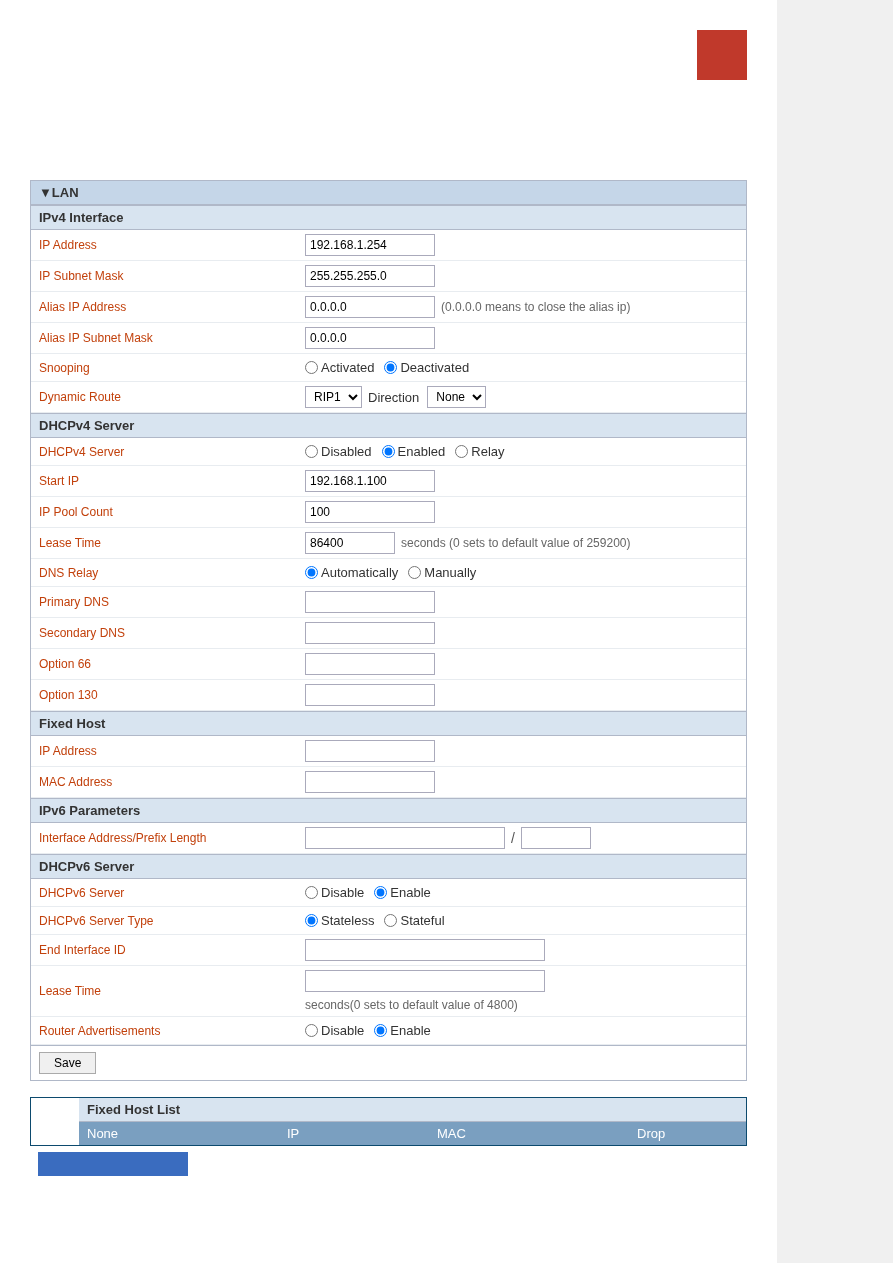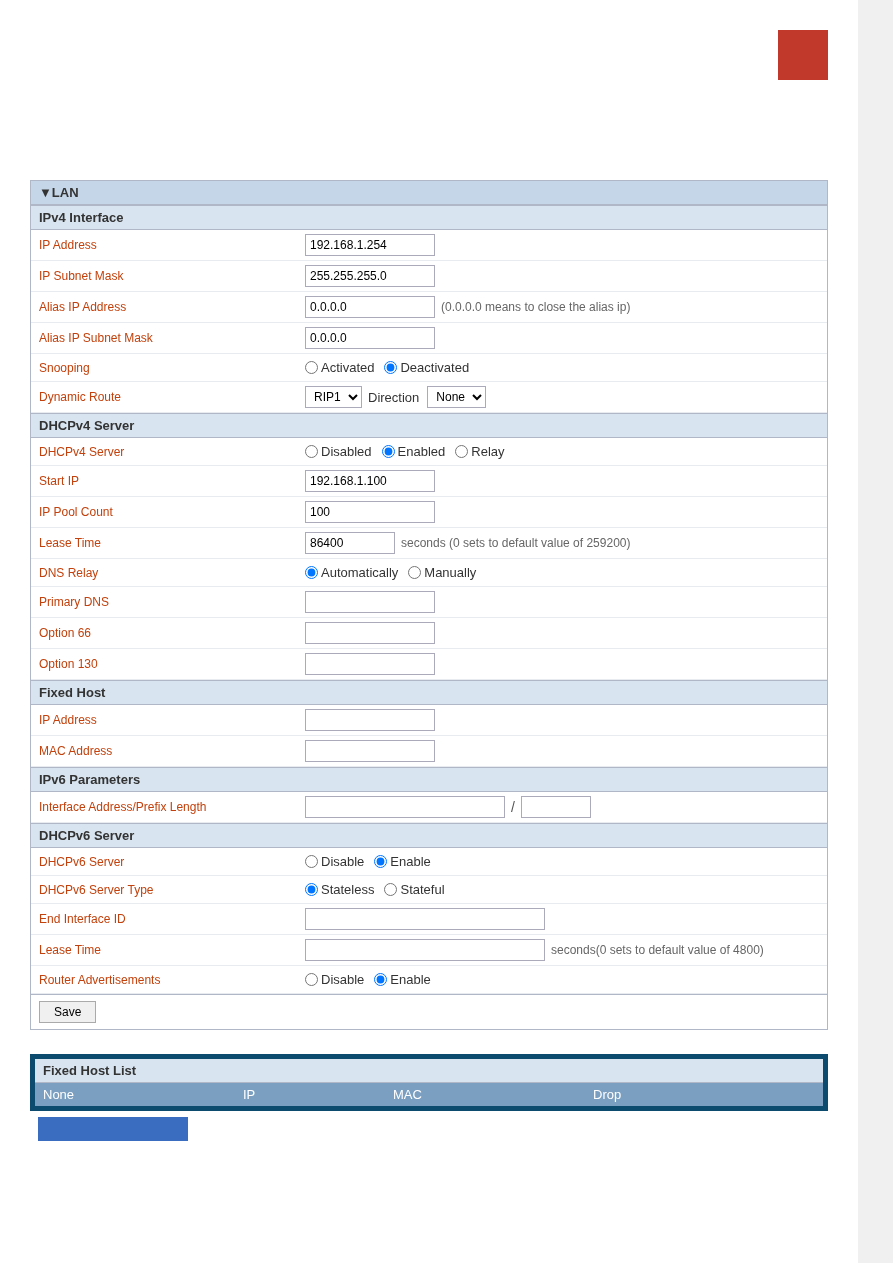--- a/index.html
+++ b/index.html
@@ -3,21 +3,21 @@
   <meta charset="utf-8">
   <style>
     * { box-sizing: border-box; margin: 0; padding: 0; }
     body {
       font-family: Arial, sans-serif;
       font-size: 13px;
       background: #f0f0f0;
       color: #333;
     }
     .page-wrapper {
-      width: 858px;
+      width: 777px;
       min-height: 1263px;
       background: #fff;
       position: relative;
       padding: 20px 30px;
     }
     .red-box {
       position: absolute;
       top: 30px;
       right: 30px;
       width: 50px;
@@ -109,22 +109,23 @@
       border-top: 1px solid #b0b8c8;
     }
     .save-btn {
       padding: 3px 14px;
       background: #f0f0f0;
       border: 1px solid #aaa;
       font-size: 12px;
       cursor: pointer;
     }
     .fixed-host-section {
-      margin-top: 24px;
-      border: 5px solid #0c4a6e;
+      margin-top: 16px;
+      border: 1px solid #0c4a6e;
+      padding-left: 48px;
     }
     .fixed-host-header {
       background: #d8e4f0;
       padding: 4px 8px;
       font-weight: bold;
       font-size: 13px;
       border-bottom: 1px solid #b0b8c8;
     }
     .table-header-row {
       display: flex;
@@ -275,20 +276,26 @@
       </div>
     </div>
 
     <div class="form-row">
       <div class="form-label">Primary DNS</div>
       <div class="form-control">
         <input type="text" class="w130" value="" style="">
       </div>
     </div>
 
+    <div class="form-row">
+      <div class="form-label">Secondary DNS</div>
+      <div class="form-control">
+        <input type="text" class="w130" value="" style="">
+      </div>
+    </div>
 
     <div class="form-row">
       <div class="form-label">Option 66</div>
       <div class="form-control">
         <input type="text" class="w130" value="" style="">
       </div>
     </div>
 
     <div class="form-row">
       <div class="form-label">Option 130</div>

